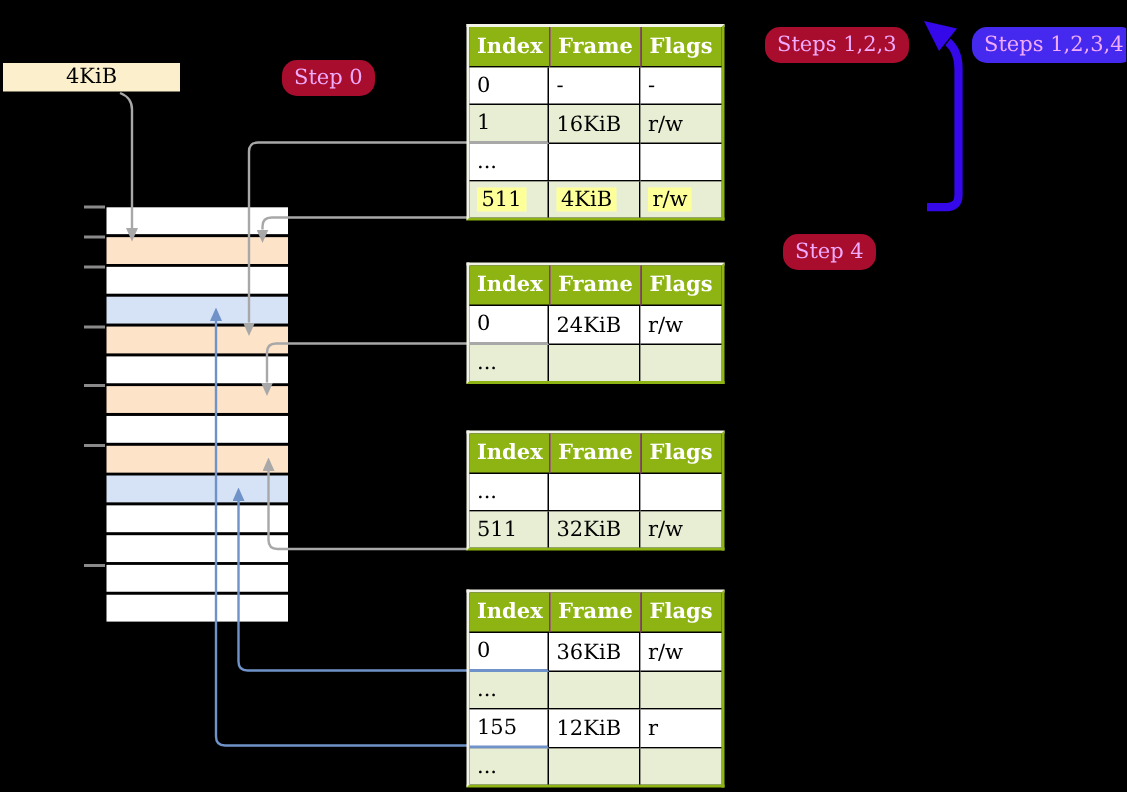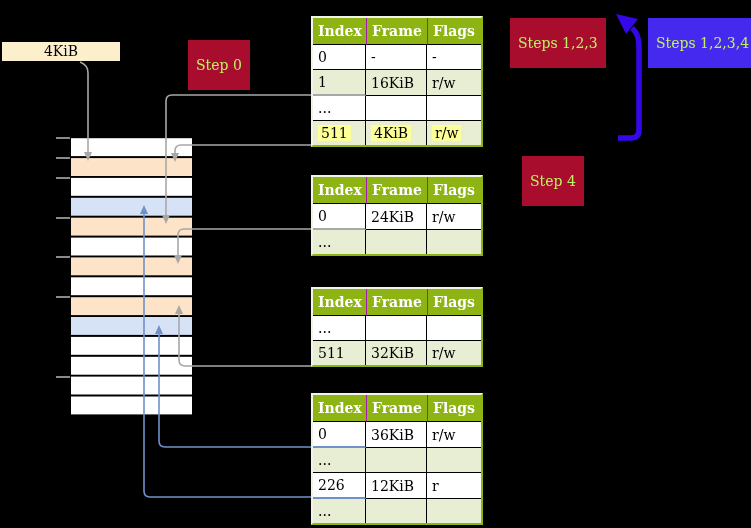--- a/index.html
+++ b/index.html
@@ -11,22 +11,22 @@
   #diagram-layer { position:absolute; left:0; top:0; }
 
   
   .float { position:absolute; box-sizing:border-box; }
   #frame-size-label {
     left:2px; top:42px; width:118px; height:19px;
     background:var(--label-cream,#fcf0cc); color:#000;
     font-size:14px; line-height:19px; text-align:center;
   }
   .badge {
-    position:absolute; color:#bef264; font-size:14px; line-height:16px;
-    padding:17px 8px; border-radius:0; white-space:nowrap;
+    position:absolute; color:#f0abfc; font-size:14px; line-height:16px;
+    padding:4px 8px; border-radius:10px; white-space:nowrap;
   }
   .badge.crimson { background:var(--badge-crimson,#a80d2d); }
   .badge.blue    { background:var(--badge-blue,#4629ee); }
   #badge-step0     { left:188px; top:40px;text-align:center; }
   #badge-steps123  { left:510px; top:18px; }
   #badge-steps1234 { left:648px; top:18px; }
   #badge-step4     { left:522px; top:156px; }
 
   
   .ptable {
@@ -245,21 +245,21 @@
         <td class="u-steel">0</td>
         <td>36KiB</td>
         <td>r/w</td>
       </tr>
       <tr>
         <td>...</td>
         <td></td>
         <td></td>
       </tr>
       <tr>
-        <td class="u-steel">226</td>
+        <td class="u-steel">155</td>
         <td>12KiB</td>
         <td>r</td>
       </tr>
       <tr>
         <td>...</td>
         <td></td>
         <td></td>
       </tr>
     </tbody>
   </table>

